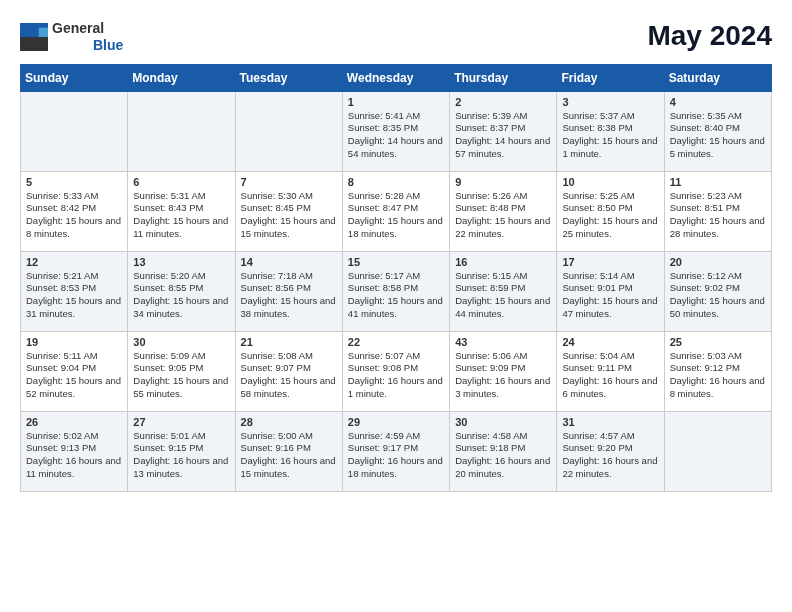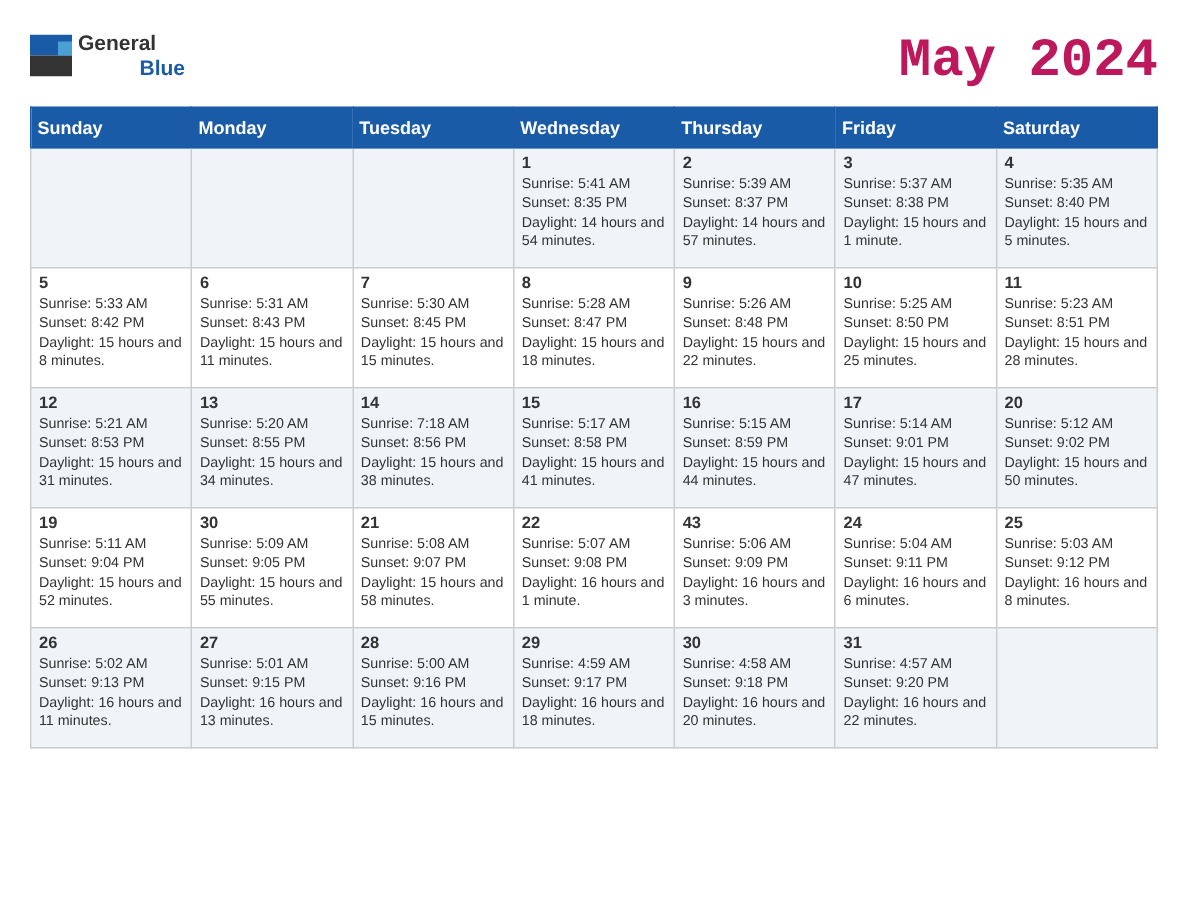--- a/index.html
+++ b/index.html
@@ -31,24 +31,23 @@
     .logo-general { color: #333; }
     .logo-blue { color: #1a5ba8; margin-left: 41px; }
     .logo-icon {
       width: 28px;
       height: 28px;
     }
     .title-block {
       text-align: right;
     }
     .month-title {
-      font-size: 36px;
+      font-size: 28px;
       font-weight: bold;
-      color: #be185d;
-      font-family: Liberation Mono, monospace;
+      color: #0f172a;
     }
     .location {
       font-size: 16px;
       color: #333;
     }
     table {
       width: 100%;
       border-collapse: collapse;
       table-layout: fixed;
     }

